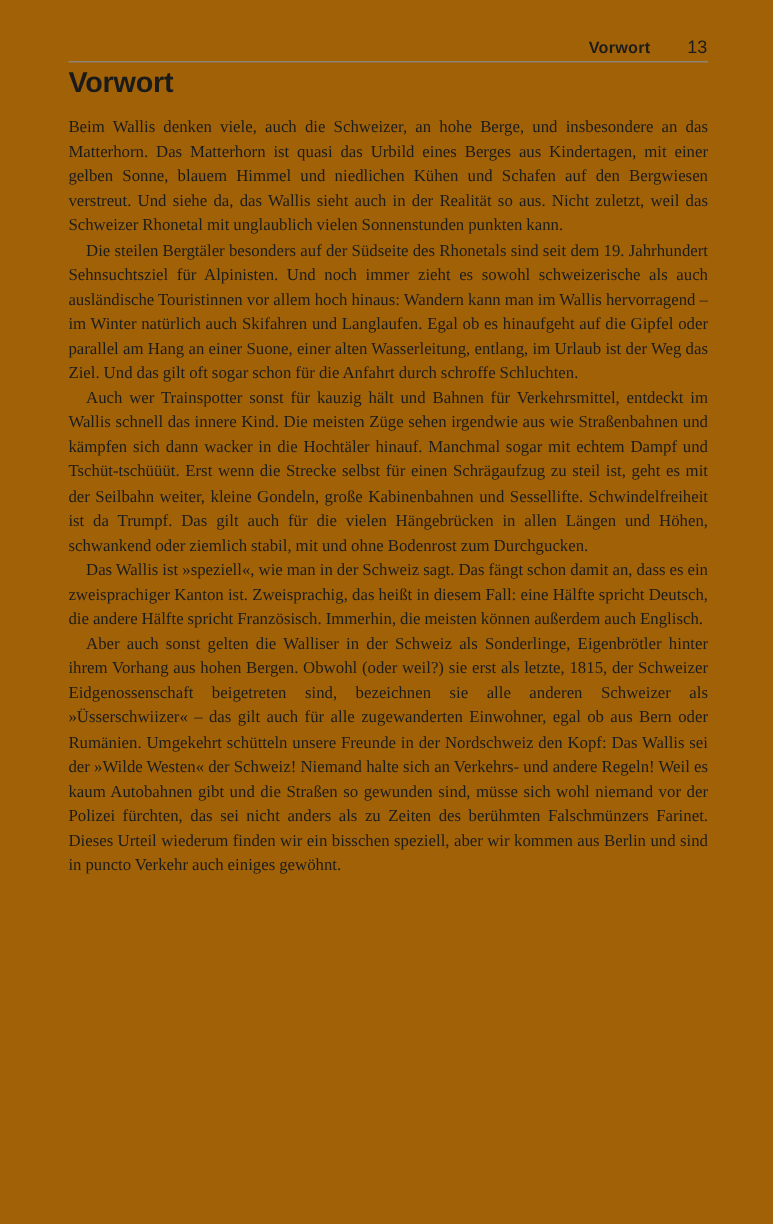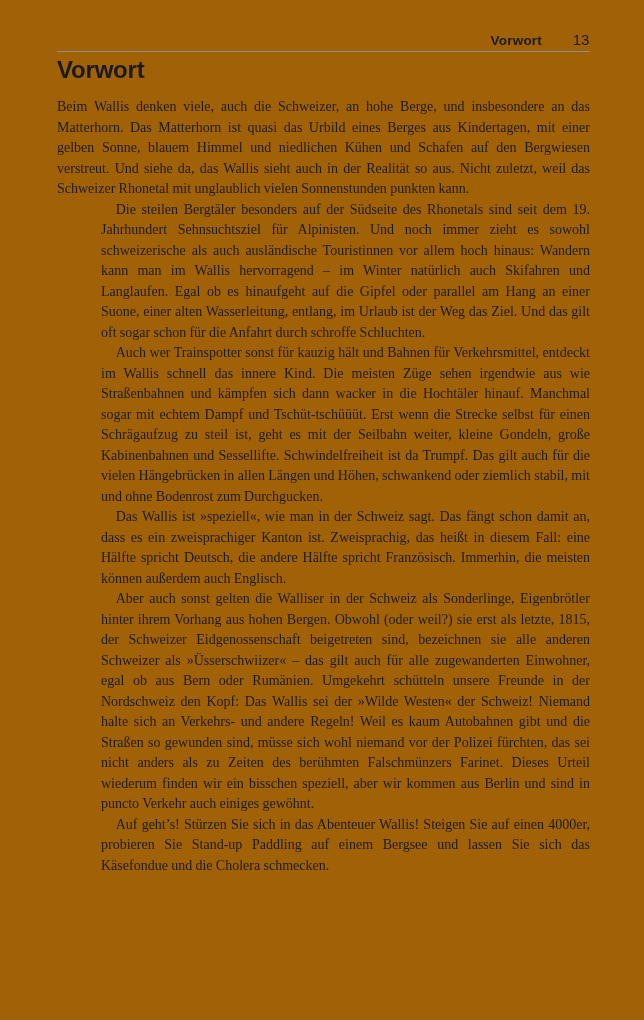--- a/index.html
+++ b/index.html
@@ -50,21 +50,20 @@
   .body-text p {
     font-size: 14px;
     line-height: 20.5px;
     text-align: justify;
     hyphens: auto;
     -webkit-hyphens: auto;
     word-spacing: -0.2px;
   }
   .body-text p + p {
     text-indent: 1.05em;
-    margin-left: 44px;
   }
 </style>
 </head>
 <body>
 
 <div class="page">
 
   <header>
     <div class="running-head">
       <span class="rh-title">Vorwort</span>
@@ -73,16 +72,15 @@
   </header>
 
   <h1 class="chapter-title">Vorwort</h1>
 
   <main class="body-text">
     <p>Beim Wallis denken viele, auch die Schweizer, an hohe Berge, und insbesondere an das Matterhorn. Das Matterhorn ist quasi das Urbild eines Berges aus Kindertagen, mit einer gelben Sonne, blauem Himmel und niedlichen Kühen und Schafen auf den Bergwiesen verstreut. Und siehe da, das Wallis sieht auch in der Realität so aus. Nicht zuletzt, weil das Schweizer Rhonetal mit unglaublich vielen Sonnenstunden punkten kann.</p>
     <p>Die steilen Bergtäler besonders auf der Südseite des Rhonetals sind seit dem 19. Jahrhundert Sehnsuchtsziel für Alpinisten. Und noch immer zieht es sowohl schweizerische als auch ausländische Touristinnen vor allem hoch hinaus: Wandern kann man im Wallis hervorragend – im Winter natürlich auch Skifahren und Langlaufen. Egal ob es hinaufgeht auf die Gipfel oder parallel am Hang an einer Suone, einer alten Wasserleitung, entlang, im Urlaub ist der Weg das Ziel. Und das gilt oft sogar schon für die Anfahrt durch schroffe Schluchten.</p>
     <p>Auch wer Trainspotter sonst für kauzig hält und Bahnen für Verkehrsmittel, entdeckt im Wallis schnell das innere Kind. Die meisten Züge sehen irgendwie aus wie Straßenbahnen und kämpfen sich dann wacker in die Hochtäler hinauf. Manchmal sogar mit echtem Dampf und Tschüt-tschüüüt. Erst wenn die Strecke selbst für einen Schrägaufzug zu steil ist, geht es mit der Seilbahn weiter, kleine Gondeln, große Kabinenbahnen und Sessellifte. Schwindelfreiheit ist da Trumpf. Das gilt auch für die vielen Hängebrücken in allen Längen und Höhen, schwankend oder ziemlich stabil, mit und ohne Bodenrost zum Durchgucken.</p>
     <p>Das Wallis ist »speziell«, wie man in der Schweiz sagt. Das fängt schon damit an, dass es ein zweisprachiger Kanton ist. Zweisprachig, das heißt in diesem Fall: eine Hälfte spricht Deutsch, die andere Hälfte spricht Französisch. Immerhin, die meisten können außerdem auch Englisch.</p>
     <p>Aber auch sonst gelten die Walliser in der Schweiz als Sonderlinge, Eigenbrötler hinter ihrem Vorhang aus hohen Bergen. Obwohl (oder weil?) sie erst als letzte, 1815, der Schweizer Eidgenossenschaft beigetreten sind, bezeichnen sie alle anderen Schweizer als »Üsserschwiizer« – das gilt auch für alle zugewanderten Einwohner, egal ob aus Bern oder Rumänien. Umgekehrt schütteln unsere Freunde in der Nordschweiz den Kopf: Das Wallis sei der »Wilde Westen« der Schweiz! Niemand halte sich an Verkehrs- und andere Regeln! Weil es kaum Autobahnen gibt und die Straßen so gewunden sind, müsse sich wohl niemand vor der Polizei fürchten, das sei nicht anders als zu Zeiten des berühmten Falschmünzers Farinet. Dieses Urteil wiederum finden wir ein bisschen speziell, aber wir kommen aus Berlin und sind in puncto Verkehr auch einiges gewöhnt.</p>
-    <p>Auf geht’s! Stürzen Sie sich in das Abenteuer Wallis! Steigen Sie auf einen 4000er, probieren Sie Stand-up Paddling auf einem Bergsee und lassen Sie sich das Käsefondue und die Cholera schmecken.</p>
   </main>
 
 </div>
 
 </body></html>

